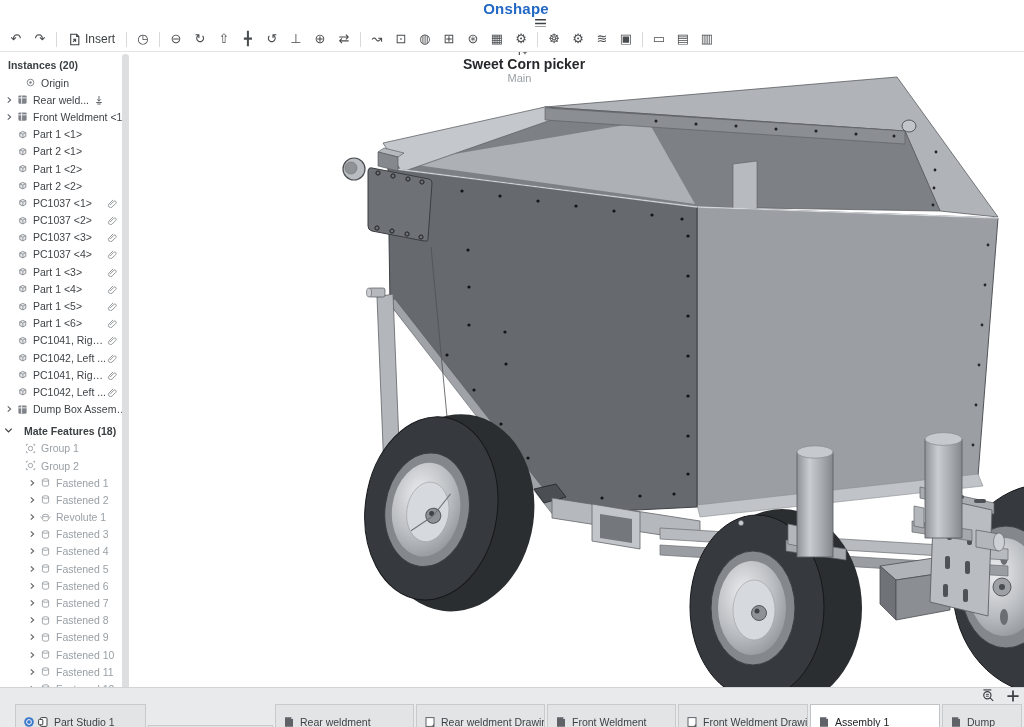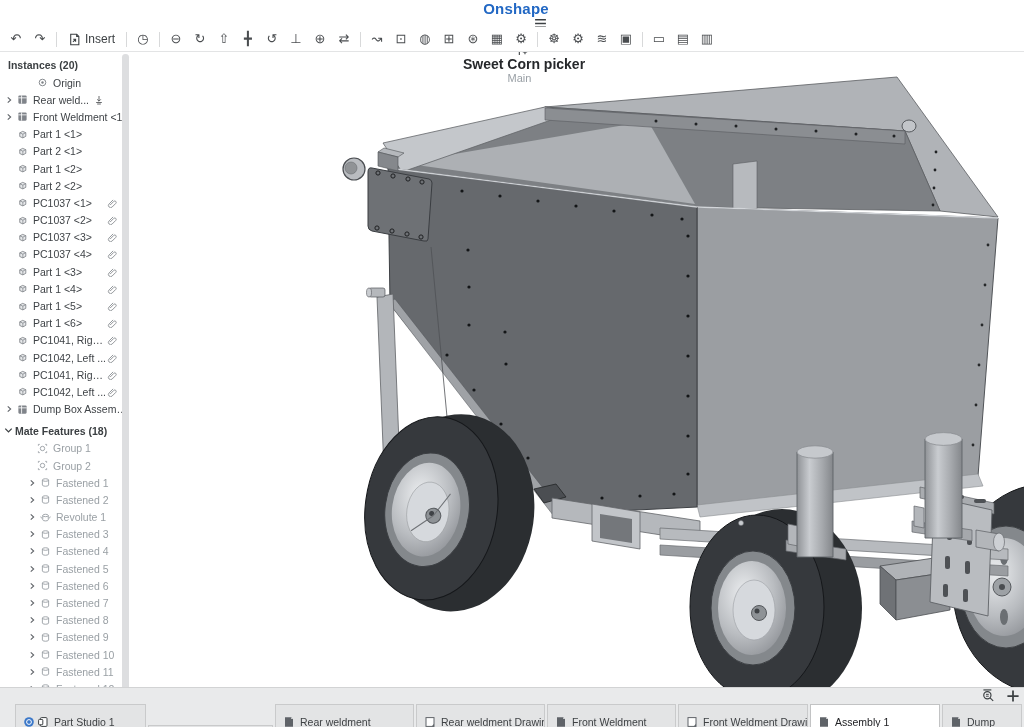--- a/index.html
+++ b/index.html
@@ -33,21 +33,21 @@
   .tree-header { font-size:10.5px; font-weight:bold; color:#3c4043; padding:7px 0 3px 8px; display:flex; align-items:center; }
   .tree-header .chev { width:12px; display:inline-flex; }
   .row { height:17.2px; display:flex; align-items:center; font-size:10.5px; color:#3f4347;
     padding-left:4px; cursor:pointer; white-space:nowrap; }
   .row.gray { color:#9aa0a5;padding-left:27px; }
   .row .chev { width:13px; flex:none; display:inline-flex; align-items:center; }
   .row .ticon { width:16px; flex:none; display:inline-flex; align-items:center; }
   .row .lbl { overflow:hidden; text-overflow:ellipsis; }
   .row .anchor { margin-left:5px; display:inline-flex; }
   .row .link { margin-left:auto; margin-right:13px; display:inline-flex; }
-  .row.ind1 { padding-left:12px;margin-left:12px; }
+  .row.ind1 { padding-left:12px; }
 
   
   .viewport { position:absolute; left:130px; top:52px; width:894px; height:653px; background:#fff; }
   .viewport svg { display:block; }
 
   
   .tabbar { position:absolute; bottom:0; left:0; right:0; height:40px; background:#e9eaeb;
     border-top:1px solid #d2d3d4; display:flex; align-items:flex-end; z-index:6; overflow:hidden;flex-direction:column; }
   .tabbar .fixed { display:flex; align-items:center; padding:0 4px; gap:10px; width:46px; flex:none; }
   .tabbar .fixed .hicon svg { width:14px; height:14px; }
@@ -405,21 +405,21 @@
         </span>
         <span class="ticon">
           <svg width="11" height="11" viewBox="0 0 12 12">
             <rect x="1.5" y="1.5" width="9" height="9" rx="1.2" fill="#80848a"></rect>
             <path d="M1.5 4.2 h9 M5 1.5 v9" stroke="#fff" stroke-width="0.9"></path>
           </svg>
         </span>
         <span class="lbl">Dump Box Assembly ...</span>
       </div>
     </div>
-  <div class="tree-header" style="padding-left:3px;">
+  <div class="tree-header" style="padding-left:3px;gap:9px;">
     <span class="chev">
       <svg width="11" height="11" viewBox="0 0 12 12">
           <path d="M2.5 4 L6 7.5 L9.5 4" fill="none" stroke="#3c4043" stroke-width="1.4"></path>
         </svg>
     </span>
     <span>Mate Features (18)</span>
   </div>
   <div id="mates-list">
       <div class="row gray ind1">
         <span class="chev"></span>

